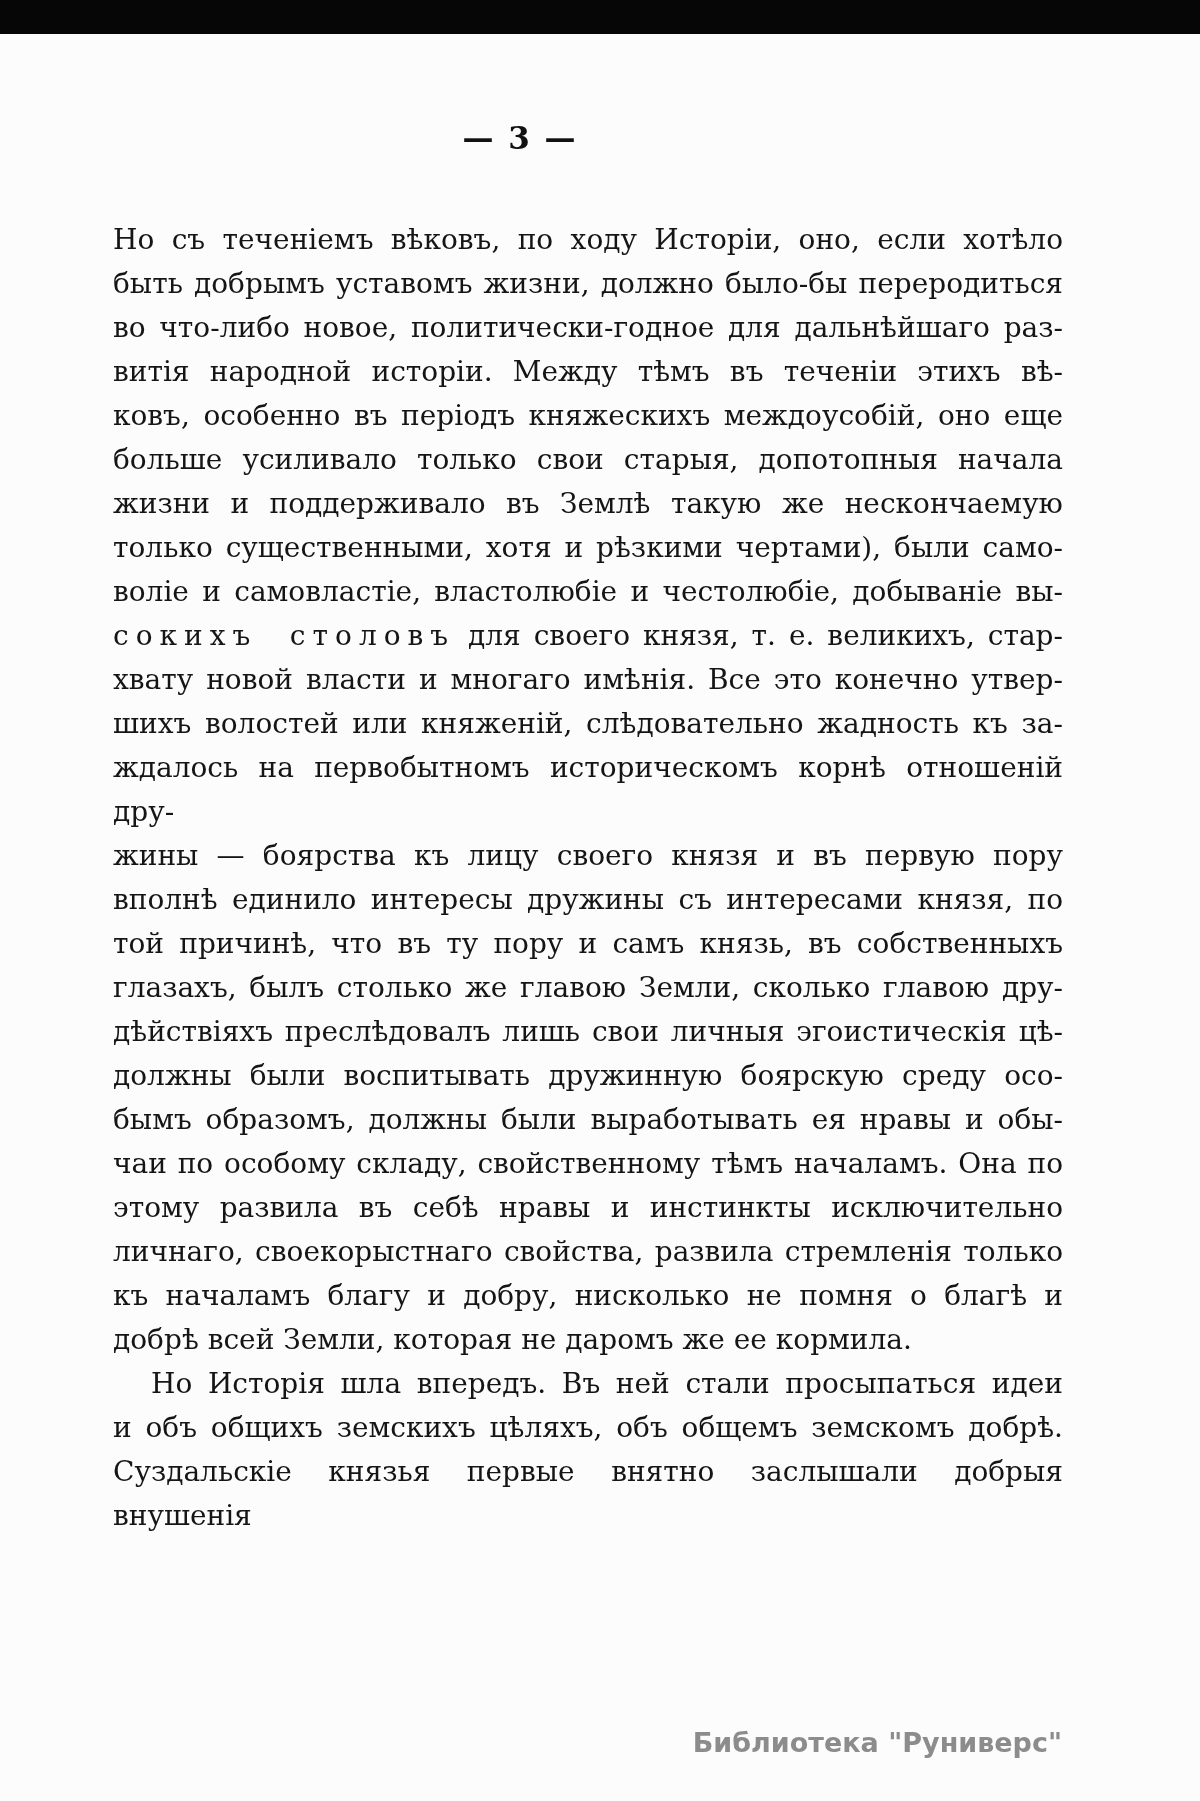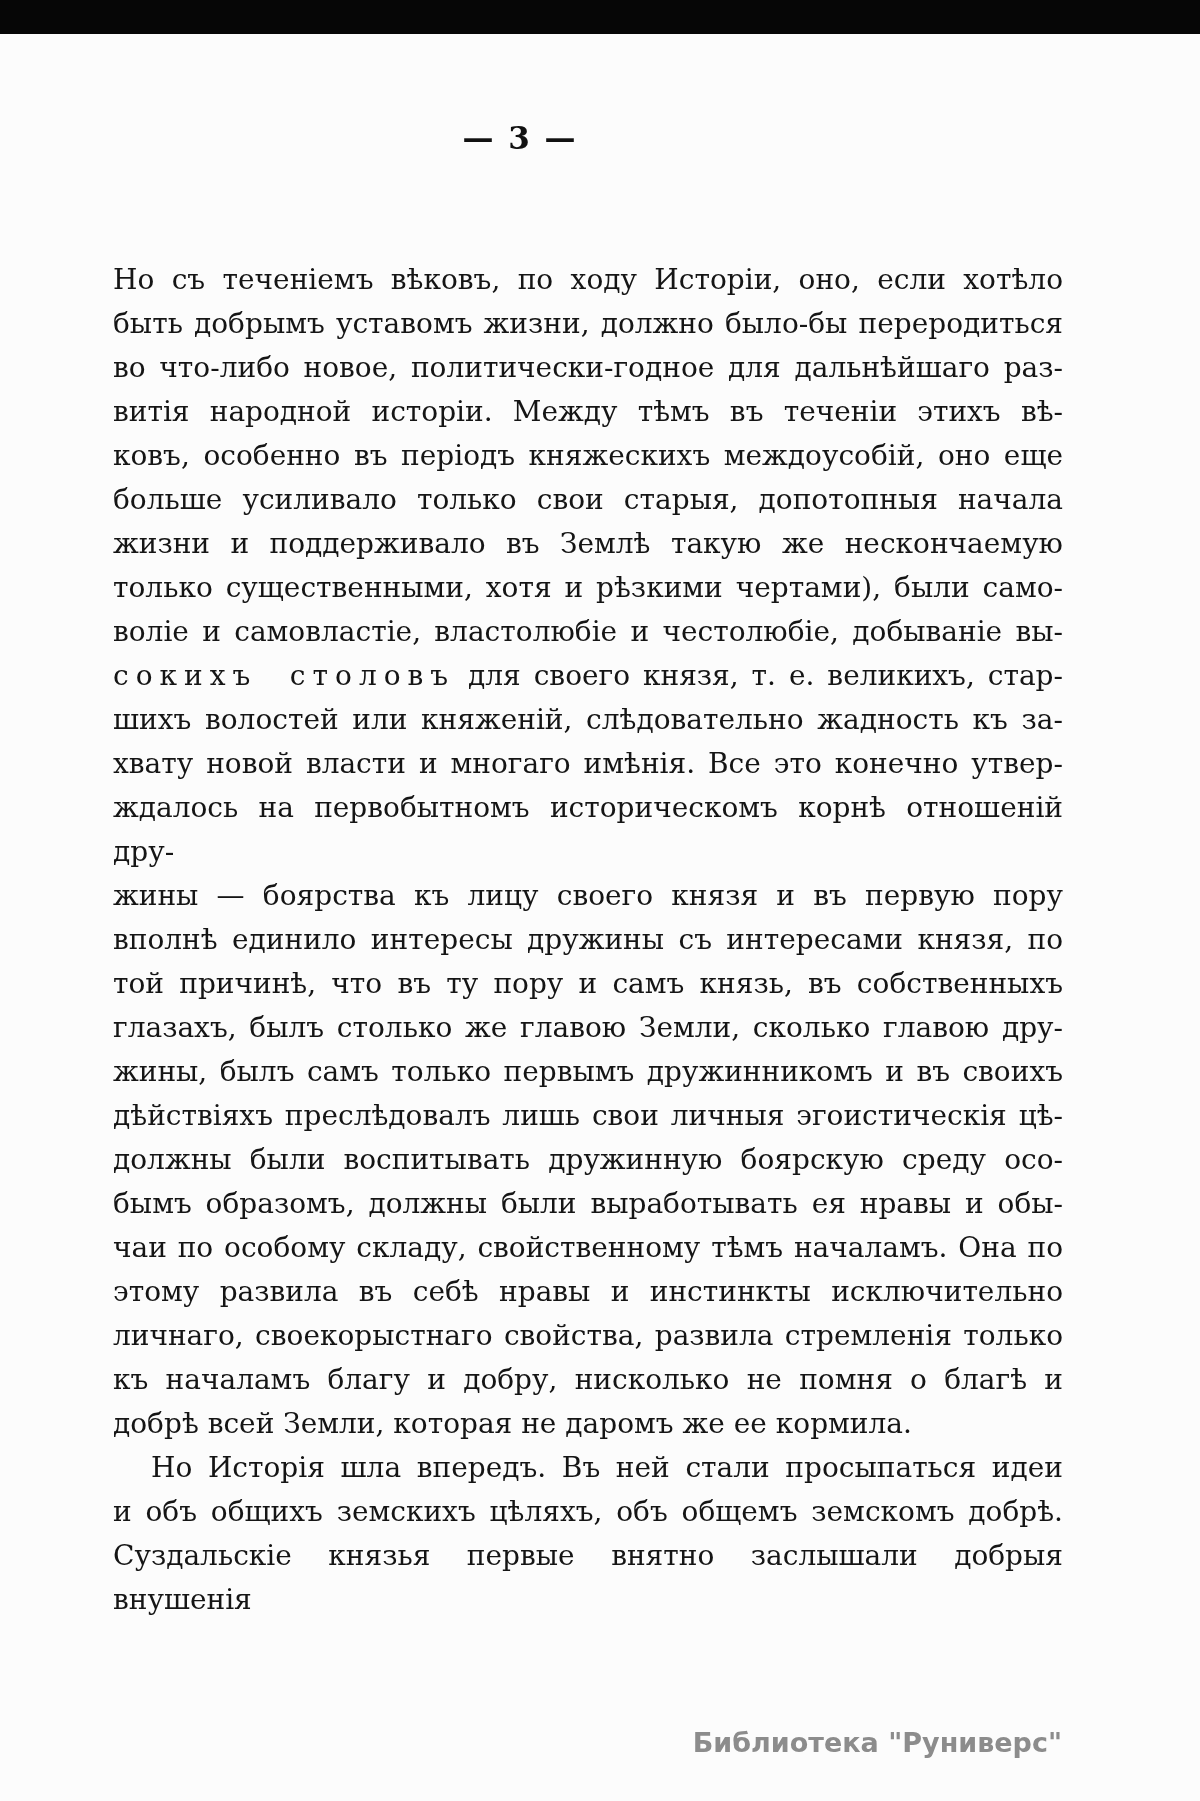--- a/index.html
+++ b/index.html
@@ -31,21 +31,20 @@
     letter-spacing: 2px;
     color: #111;
   }
   .text-block {
     position: absolute;
     top: 218px;
     left: 113px;
     width: 950px;
     font-size: 28px;
     line-height: 44px;
-    margin-top: 40px;
   }
   .paragraph { margin: 0; }
   .line {
     text-align: justify;
     text-align-last: justify;
     white-space: normal;
     min-height: 44px;
   }
   .line.para-end { text-align-last: left; }
   .line.indent { text-indent: 38px; }
@@ -76,28 +75,27 @@
         <div class="line">во что-либо новое, политически-годное для дальнѣйшаго раз-</div>
         <div class="line">витія народной исторіи. Между тѣмъ въ теченіи этихъ вѣ-</div>
         <div class="line">ковъ, особенно въ періодъ княжескихъ междоусобій, оно еще</div>
         <div class="line">больше усиливало только свои старыя, допотопныя начала</div>
         <div class="line">жизни и поддерживало въ Землѣ такую же нескончаемую</div>
       </div>
       <div class="paragraph">
         <div class="line">только существенными, хотя и рѣзкими чертами), были само-</div>
         <div class="line">воліе и самовластіе, властолюбіе и честолюбіе, добываніе вы-</div>
         <div class="line"><span class="spaced">сокихъ столовъ</span> для своего князя, т. е. великихъ, стар-</div>
+        <div class="line">хвату новой власти и многаго имѣнія. Все это конечно утвер-</div>
         <div class="line">шихъ волостей или княженій, слѣдовательно жадность къ за-</div>
-        <div class="line">хвату новой власти и многаго имѣнія. Все это конечно утвер-</div>
         <div class="line">ждалось на первобытномъ историческомъ корнѣ отношеній дру-</div>
         <div class="line">жины — боярства къ лицу своего князя и въ первую пору</div>
         <div class="line">вполнѣ единило интересы дружины съ интересами князя, по</div>
         <div class="line">той причинѣ, что въ ту пору и самъ князь, въ собственныхъ</div>
         <div class="line">глазахъ, былъ столько же главою Земли, сколько главою дру-</div>
-        <div class="line">жины, былъ самъ только первымъ дружинникомъ и въ своихъ</div>
         <div class="line">дѣйствіяхъ преслѣдовалъ лишь свои личныя эгоистическія цѣ-</div>
         <div class="line">должны были воспитывать дружинную боярскую среду осо-</div>
         <div class="line">бымъ образомъ, должны были выработывать ея нравы и обы-</div>
         <div class="line">чаи по особому складу, свойственному тѣмъ началамъ. Она по</div>
         <div class="line">этому развила въ себѣ нравы и инстинкты исключительно</div>
         <div class="line">личнаго, своекорыстнаго свойства, развила стремленія только</div>
         <div class="line">къ началамъ благу и добру, нисколько не помня о благѣ и</div>
         <div class="line para-end">добрѣ всей Земли, которая не даромъ же ее кормила.</div>
       </div>
       <div class="paragraph">

